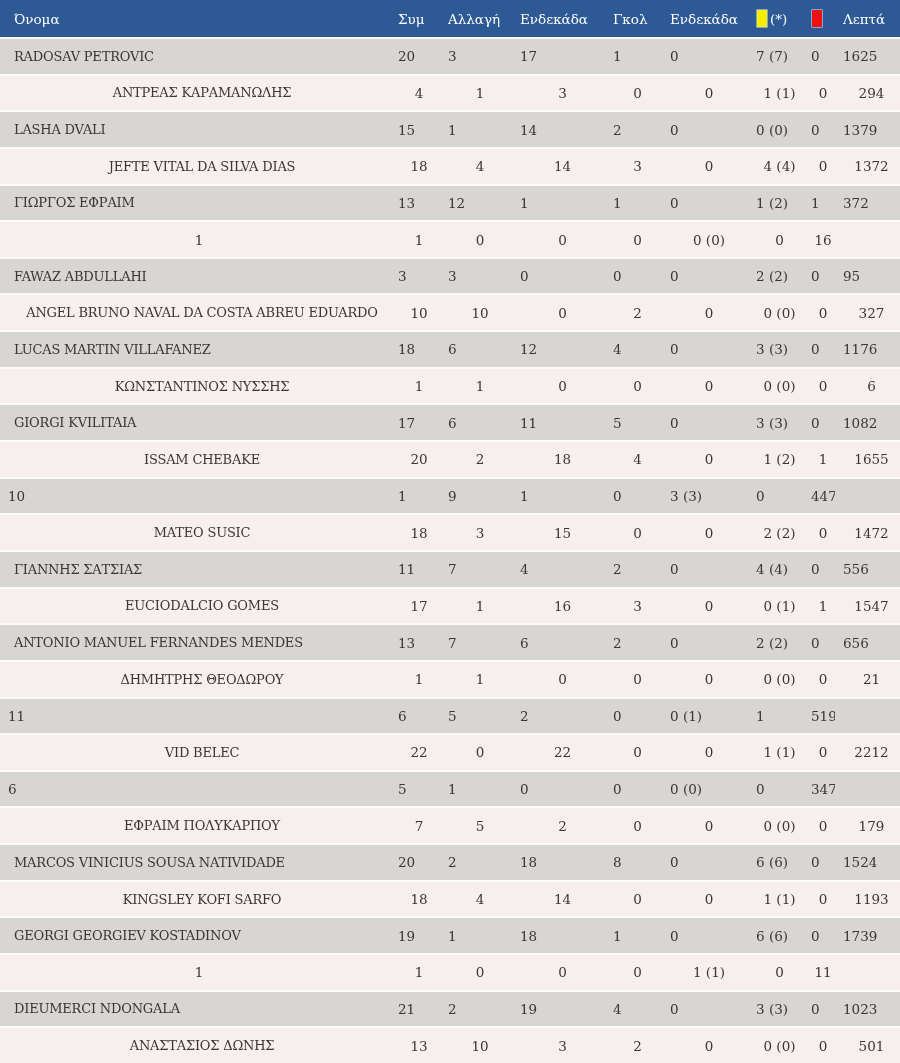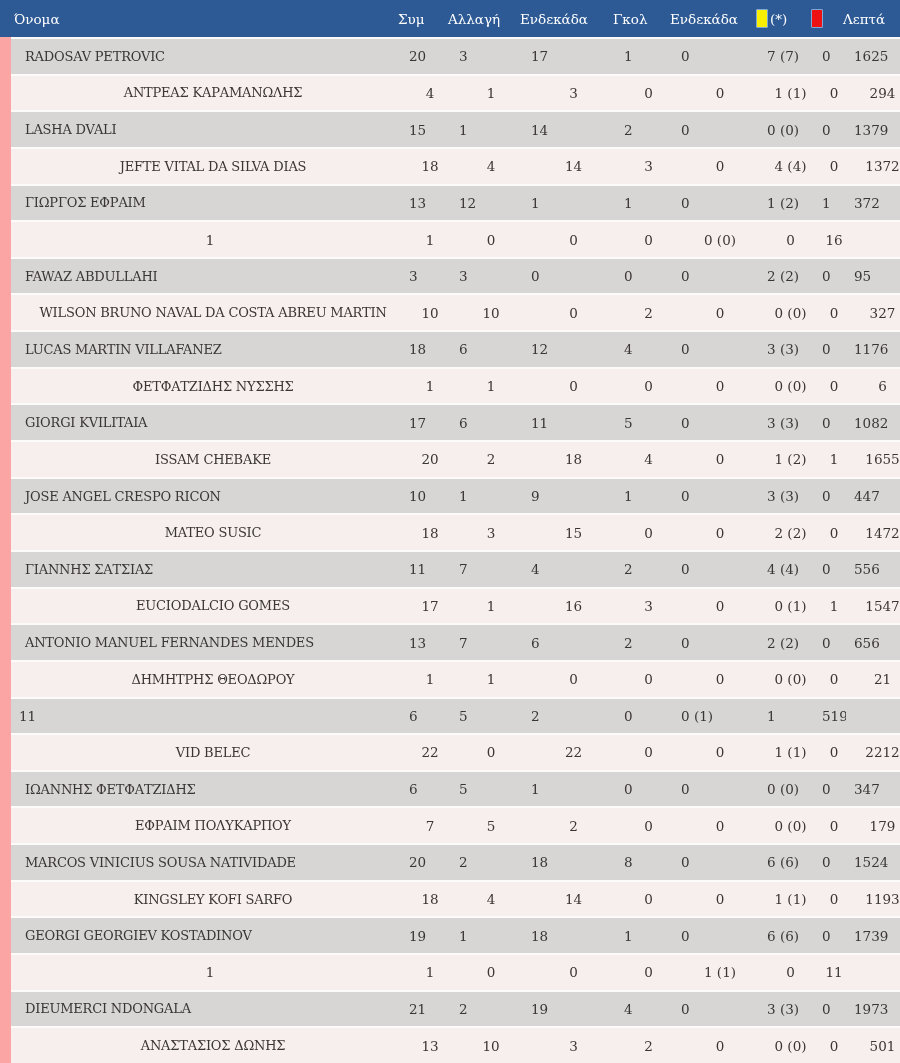--- a/index.html
+++ b/index.html
@@ -35,21 +35,20 @@
     align-items: center;
     gap: 2px;
   }
   .hcell.name-col { padding-left: 14px; }
   .row {
     flex: 1 1 0;
     border-top: 2px solid var(--separator, #fcfbfa);
     font-size: 13.5px;
     color: var(--row-text, #3a3633);
     min-height: 0;
-    margin-left: 11px;
   }
   .row.odd  { background: var(--row-odd, #d8d5d5); }
   .row.even { background: var(--row-even, #f7efed); text-align: center; }
   .cell {
     padding-left: 8px;
     white-space: nowrap;
     overflow: hidden;
   }
   .cell.name-col {
     padding-left: 14px;
@@ -160,21 +159,21 @@
         <div class="cell">3</div>
         <div class="cell">3</div>
         <div class="cell">0</div>
         <div class="cell">0</div>
         <div class="cell">0</div>
         <div class="cell">2 (2)</div>
         <div class="cell">0</div>
         <div class="cell">95</div>
       </div>
       <div class="row grid-row even">
-        <div class="cell name-col">WILSON BRUNO NAVAL DA COSTA ABREU MARTIN</div>
+        <div class="cell name-col">ANGEL BRUNO NAVAL DA COSTA ABREU EDUARDO</div>
         <div class="cell">10</div>
         <div class="cell">10</div>
         <div class="cell">0</div>
         <div class="cell">2</div>
         <div class="cell">0</div>
         <div class="cell">0 (0)</div>
         <div class="cell">0</div>
         <div class="cell">327</div>
       </div>
       <div class="row grid-row odd">
@@ -182,21 +181,21 @@
         <div class="cell">18</div>
         <div class="cell">6</div>
         <div class="cell">12</div>
         <div class="cell">4</div>
         <div class="cell">0</div>
         <div class="cell">3 (3)</div>
         <div class="cell">0</div>
         <div class="cell">1176</div>
       </div>
       <div class="row grid-row even">
-        <div class="cell name-col">ΦΕΤΦΑΤΖΙΔΗΣ ΝΥΣΣΗΣ</div>
+        <div class="cell name-col">ΚΩΝΣΤΑΝΤΙΝΟΣ ΝΥΣΣΗΣ</div>
         <div class="cell">1</div>
         <div class="cell">1</div>
         <div class="cell">0</div>
         <div class="cell">0</div>
         <div class="cell">0</div>
         <div class="cell">0 (0)</div>
         <div class="cell">0</div>
         <div class="cell">6</div>
       </div>
       <div class="row grid-row odd">
@@ -215,21 +214,20 @@
         <div class="cell">20</div>
         <div class="cell">2</div>
         <div class="cell">18</div>
         <div class="cell">4</div>
         <div class="cell">0</div>
         <div class="cell">1 (2)</div>
         <div class="cell">1</div>
         <div class="cell">1655</div>
       </div>
       <div class="row grid-row odd">
-        <div class="cell name-col">JOSE ANGEL CRESPO RICON</div>
         <div class="cell">10</div>
         <div class="cell">1</div>
         <div class="cell">9</div>
         <div class="cell">1</div>
         <div class="cell">0</div>
         <div class="cell">3 (3)</div>
         <div class="cell">0</div>
         <div class="cell">447</div>
       </div>
       <div class="row grid-row even">
@@ -302,21 +300,20 @@
         <div class="cell">22</div>
         <div class="cell">0</div>
         <div class="cell">22</div>
         <div class="cell">0</div>
         <div class="cell">0</div>
         <div class="cell">1 (1)</div>
         <div class="cell">0</div>
         <div class="cell">2212</div>
       </div>
       <div class="row grid-row odd">
-        <div class="cell name-col">ΙΩΑΝΝΗΣ ΦΕΤΦΑΤΖΙΔΗΣ</div>
         <div class="cell">6</div>
         <div class="cell">5</div>
         <div class="cell">1</div>
         <div class="cell">0</div>
         <div class="cell">0</div>
         <div class="cell">0 (0)</div>
         <div class="cell">0</div>
         <div class="cell">347</div>
       </div>
       <div class="row grid-row even">
@@ -375,21 +372,21 @@
       </div>
       <div class="row grid-row odd">
         <div class="cell name-col">DIEUMERCI NDONGALA</div>
         <div class="cell">21</div>
         <div class="cell">2</div>
         <div class="cell">19</div>
         <div class="cell">4</div>
         <div class="cell">0</div>
         <div class="cell">3 (3)</div>
         <div class="cell">0</div>
-        <div class="cell">1973</div>
+        <div class="cell">1023</div>
       </div>
       <div class="row grid-row even">
         <div class="cell name-col">ΑΝΑΣΤΑΣΙΟΣ ΔΩΝΗΣ</div>
         <div class="cell">13</div>
         <div class="cell">10</div>
         <div class="cell">3</div>
         <div class="cell">2</div>
         <div class="cell">0</div>
         <div class="cell">0 (0)</div>
         <div class="cell">0</div>

